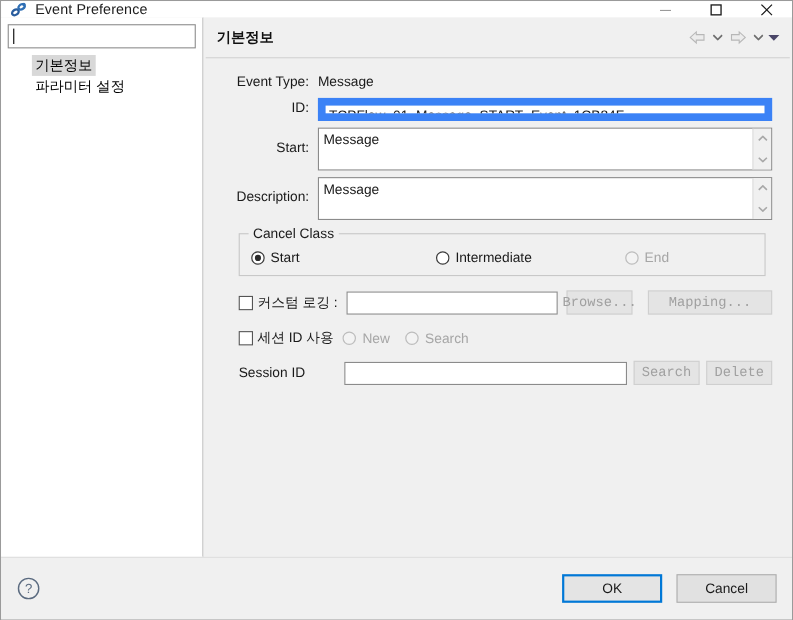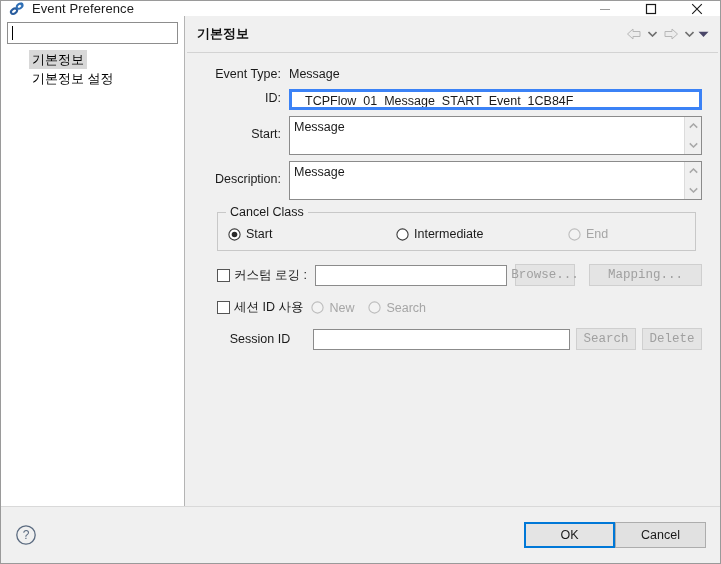--- a/index.html
+++ b/index.html
@@ -181,25 +181,25 @@
     line-height: 18px;
   }
   .static-val {
     font-size: 12.5px;
     line-height: 18px;
   }
   .textinput {
     flex: 1 1 auto;
     height: 21px;
     box-sizing: border-box;
-    border: 3px solid #3b82f6;
+    border: 7px solid #3b82f6;
     background: #fff;
     font-size: 12.5px;
     line-height: 19px;
-    padding: 0 13px;
+    padding: 0 3px;
     color: #1a1a1a;
     overflow: hidden;
     white-space: nowrap;
   }
   .textarea-wrap {
     flex: 1 1 auto;
     display: flex;
     border: 1px solid #8b8b8b;
     background: #fff;
     box-sizing: border-box;
@@ -320,40 +320,41 @@
   }
   .session-row {
     display: flex;
     align-items: center;
     margin-top: 12px;
     margin-left: 14px;
   }
   .session-lbl {
     width: 86px;
     flex: none;
-    text-align: center;
+    text-align: left;
     padding-right: 10px;
     font-size: 12.5px;
   }
 
   
   .footer {
     height: 57px;
     flex: none;
     border-top: 1px solid #d9d9d9;
     background: #f0f0f0;
     display: flex;
     align-items: center;
     padding: 0 14px 0 14px;
     box-sizing: border-box;
   }
   .help-icon { width: 22px; height: 22px; }
   .footer-btns {
     margin-left: auto;
     display: flex;
+    gap: 13px;
   }
   .bigbtn {
     width: 91px;
     height: 26px;
     box-sizing: border-box;
     border: 1px solid #adadad;
     background: #e1e1e1;
     font-size: 12.5px;
     display: flex;
     align-items: center;
@@ -404,21 +405,21 @@
     <div class="leftpane">
       <div class="filterbox">
         <span class="caret"></span>
         <span></span>
       </div>
       <div class="tree">
         <div class="tree-row">
           <span class="tree-item selected">기본정보</span>
         </div>
         <div class="tree-row">
-          <span class="tree-item">기본정보 설정</span>
+          <span class="tree-item">파라미터 설정</span>
         </div>
       </div>
     </div>
 
     <div class="rightpane">
 
       <div class="section-head">
         <span class="section-title">기본정보</span>
         <div class="navbtns">
           <div class="navbtn">

